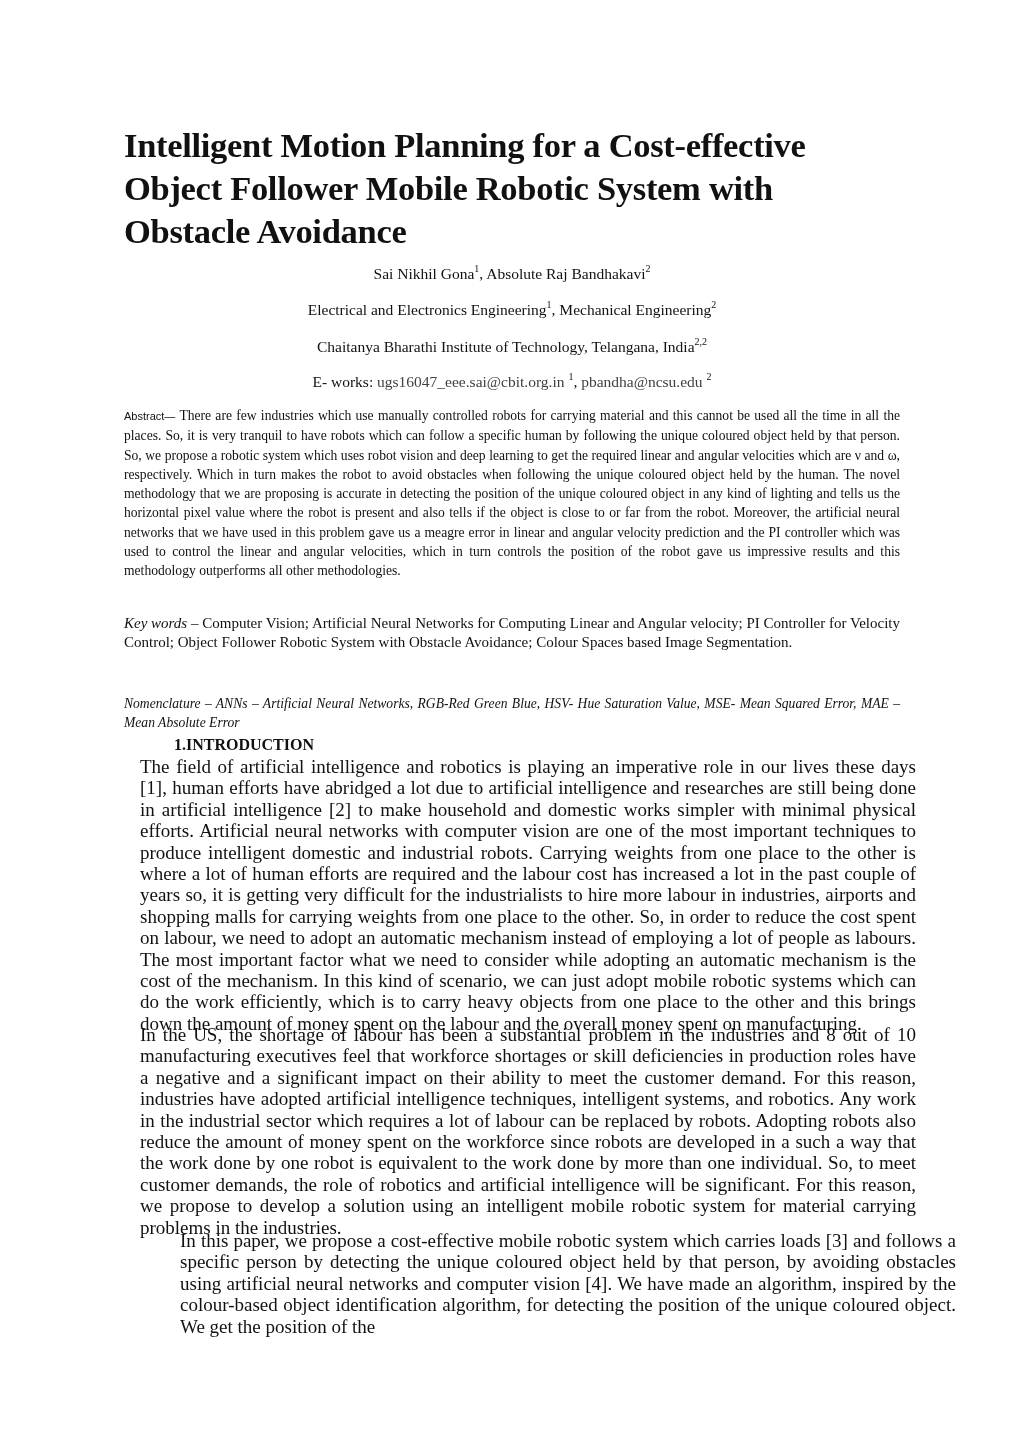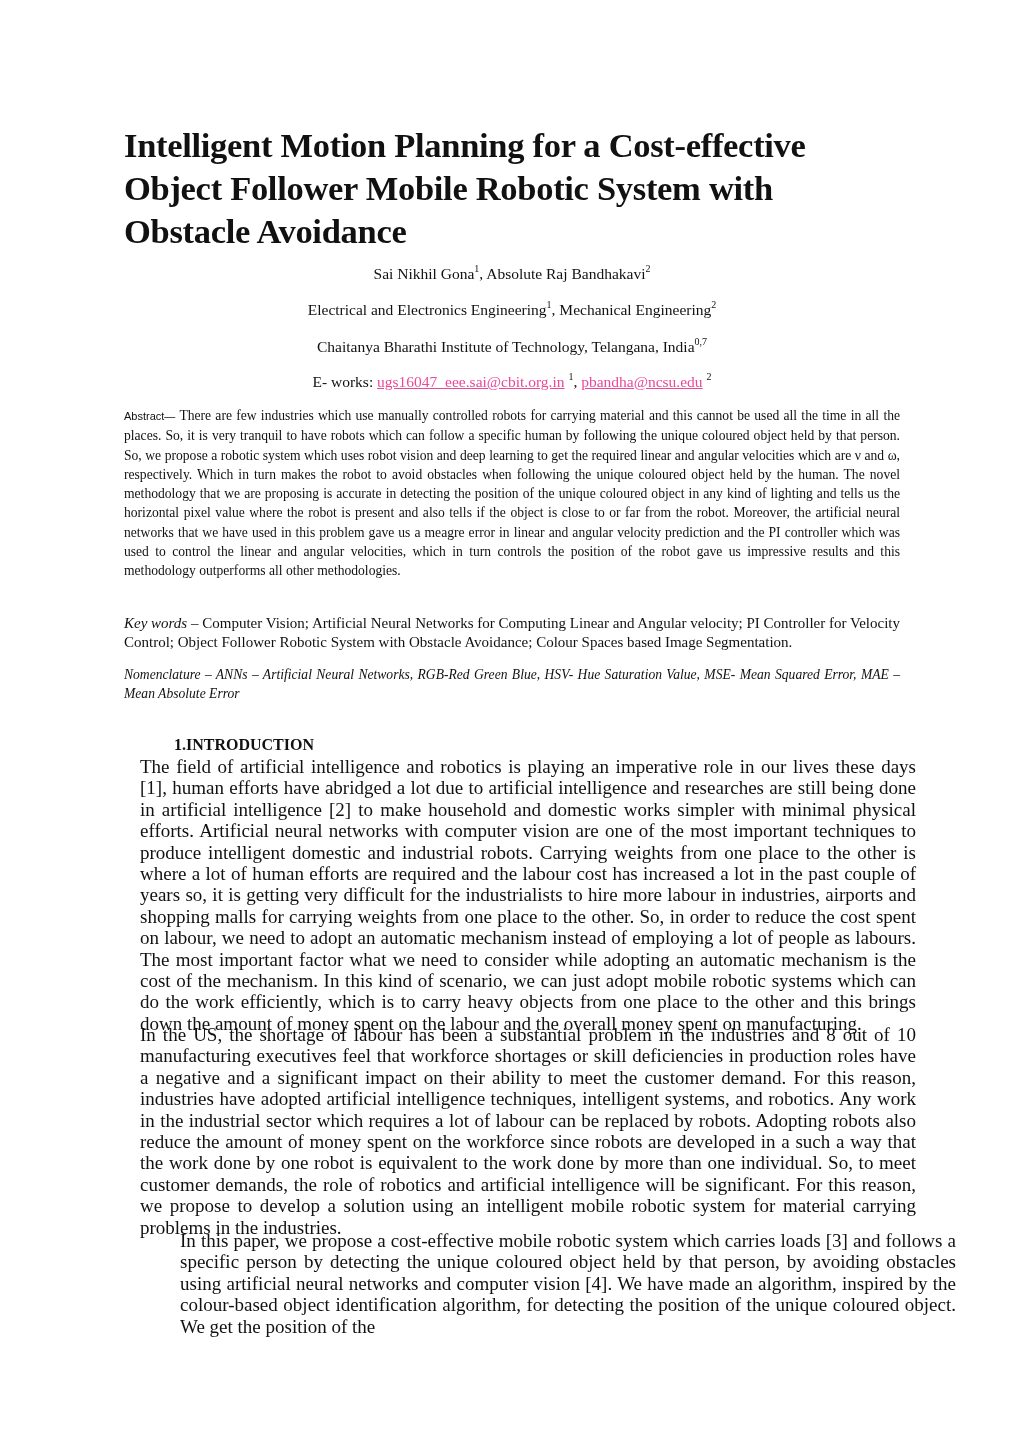--- a/index.html
+++ b/index.html
@@ -7,26 +7,26 @@
          font-family: "Liberation Serif", "DejaVu Serif", serif; color: #111; }
   .page { position: absolute; left: 124px; top: 0; width: 776px; }
   .title { position: absolute; top: 124px; left: 0; width: 776px; 
            font-weight: bold; font-size: 34.5px; line-height: 43px; letter-spacing: -0.3px; }
   .center-line { position: absolute; left: 0; width: 776px; text-align: center; font-size: 15.5px; line-height: 20px; }
   .authors { top: 264px; }
   .depts { top: 300px; }
   .inst { top: 337px; }
   .email { top: 372px; }
   sup { font-size: 10px; vertical-align: 7px; line-height: 0; }
-  a.link { color: #ec4899; text-decoration: underline; }
+  a.link { color: #404040; }
   .abstract { position: absolute; top: 406px; left: 0; width: 776px; font-size: 13.6px; line-height: 19.3px;
               text-align: justify; }
   .abstract-label { font-family: "Liberation Sans", "DejaVu Sans", sans-serif; font-size: 11px; }
   .keywords { position: absolute; top: 614px; left: 0; width: 776px; font-size: 15px; line-height: 19.3px; text-align: justify; }
-  .nomen { position: absolute; top: 665px; left: 0; width: 776px; font-size: 13.6px; line-height: 19.3px; text-align: justify; font-style: italic; }
+  .nomen { position: absolute; top: 694px; left: 0; width: 776px; font-size: 13.6px; line-height: 19.3px; text-align: justify; font-style: italic; }
   .italic { font-style: italic; }
   .sec-heading { position: absolute; top: 735px; left: 34px; font-weight: bold; font-size: 16px; line-height: 20px; text-align: right; }
   .sec-heading .num { display: inline-block; width: 28px; }
   .para { position: absolute; left: 16px; width: 776px; font-size: 19px; line-height: 21.4px; text-align: justify; }
   .p1 { top: 756px; }
   .p2 { top: 1024px; }
   .p3 { top: 1230px; margin-left: 40px; }
 </style>
 </head>
 <body>
@@ -37,21 +37,21 @@
 
   <div class="center-line authors">
     <span>Sai Nikhil Gona</span><sup>1</sup>, <span>Absolute Raj Bandhakavi</span><sup>2</sup>
   </div>
 
   <div class="center-line depts">
     <span>Electrical and Electronics Engineering</span><sup>1</sup>, <span>Mechanical Engineering</span><sup>2</sup>
   </div>
 
   <div class="center-line inst">
-    <span>Chaitanya Bharathi Institute of Technology, Telangana, India</span><sup>0,7</sup>
+    <span>Chaitanya Bharathi Institute of Technology, Telangana, India</span><sup>2,2</sup>
   </div>
 
   <div class="center-line email">
     <span>E- works: </span><a class="link">ugs16047_eee.sai@cbit.org.in</a> <sup>1</sup><span>, </span><a class="link">pbandha@ncsu.edu</a> <sup>2</sup>
   </div>
 
   <div class="abstract"><span class="abstract-label">Abstract—</span><span> There are few industries which use manually controlled robots for carrying material and this cannot be used all the time in all the places. So, it is very tranquil to have robots which can follow a specific human by following the unique coloured object held by that person. So, we propose a robotic system which uses robot vision and deep learning to get the required linear and angular velocities which are ν and ω, respectively. Which in turn makes the robot to avoid obstacles when following the unique coloured object held by the human. The novel methodology that we are proposing is accurate in detecting the position of the unique coloured object in any kind of lighting and tells us the horizontal pixel value where the robot is present and also tells if the object is close to or far from the robot. Moreover, the artificial neural networks that we have used in this problem gave us a meagre error in linear and angular velocity prediction and the PI controller which was used to control the linear and angular velocities, which in turn controls the position of the robot gave us impressive results and this methodology outperforms all other methodologies.</span></div>
 
   <div class="keywords"><span class="italic">Key words</span><span> – Computer Vision; Artificial Neural Networks for Computing Linear and Angular velocity; PI Controller for Velocity Control; Object Follower Robotic System with Obstacle Avoidance; Colour Spaces based Image Segmentation.</span></div>
 

